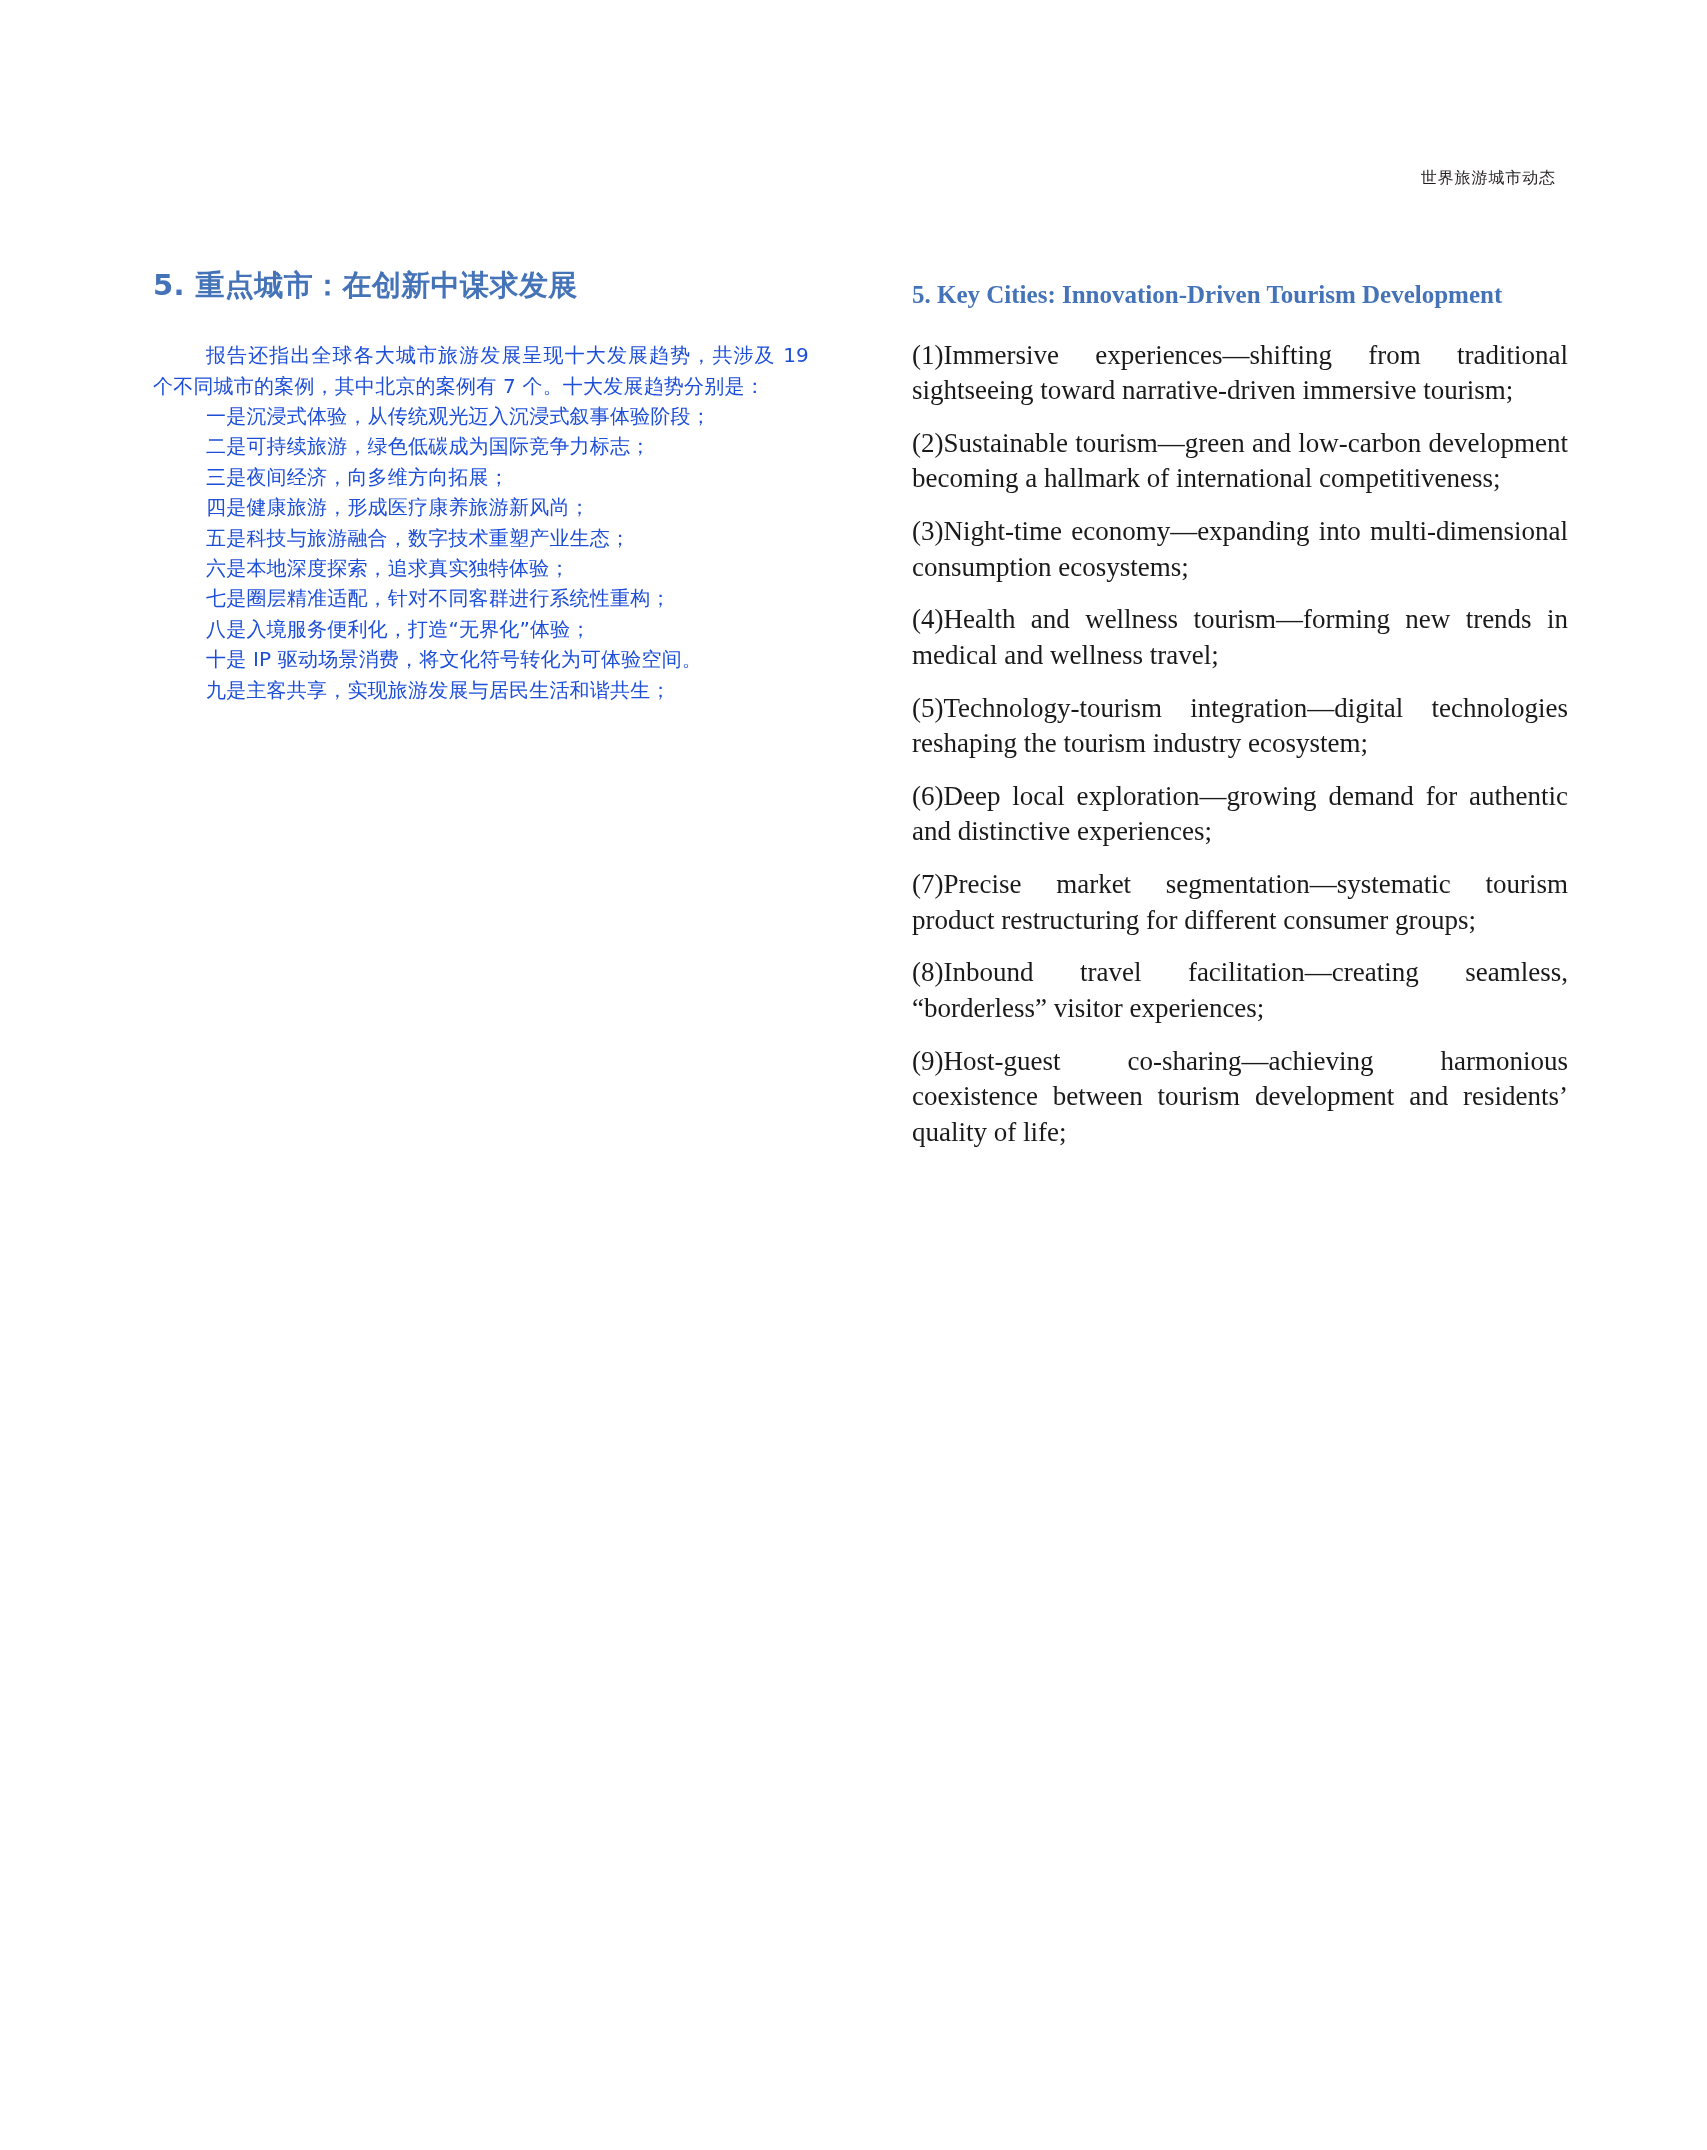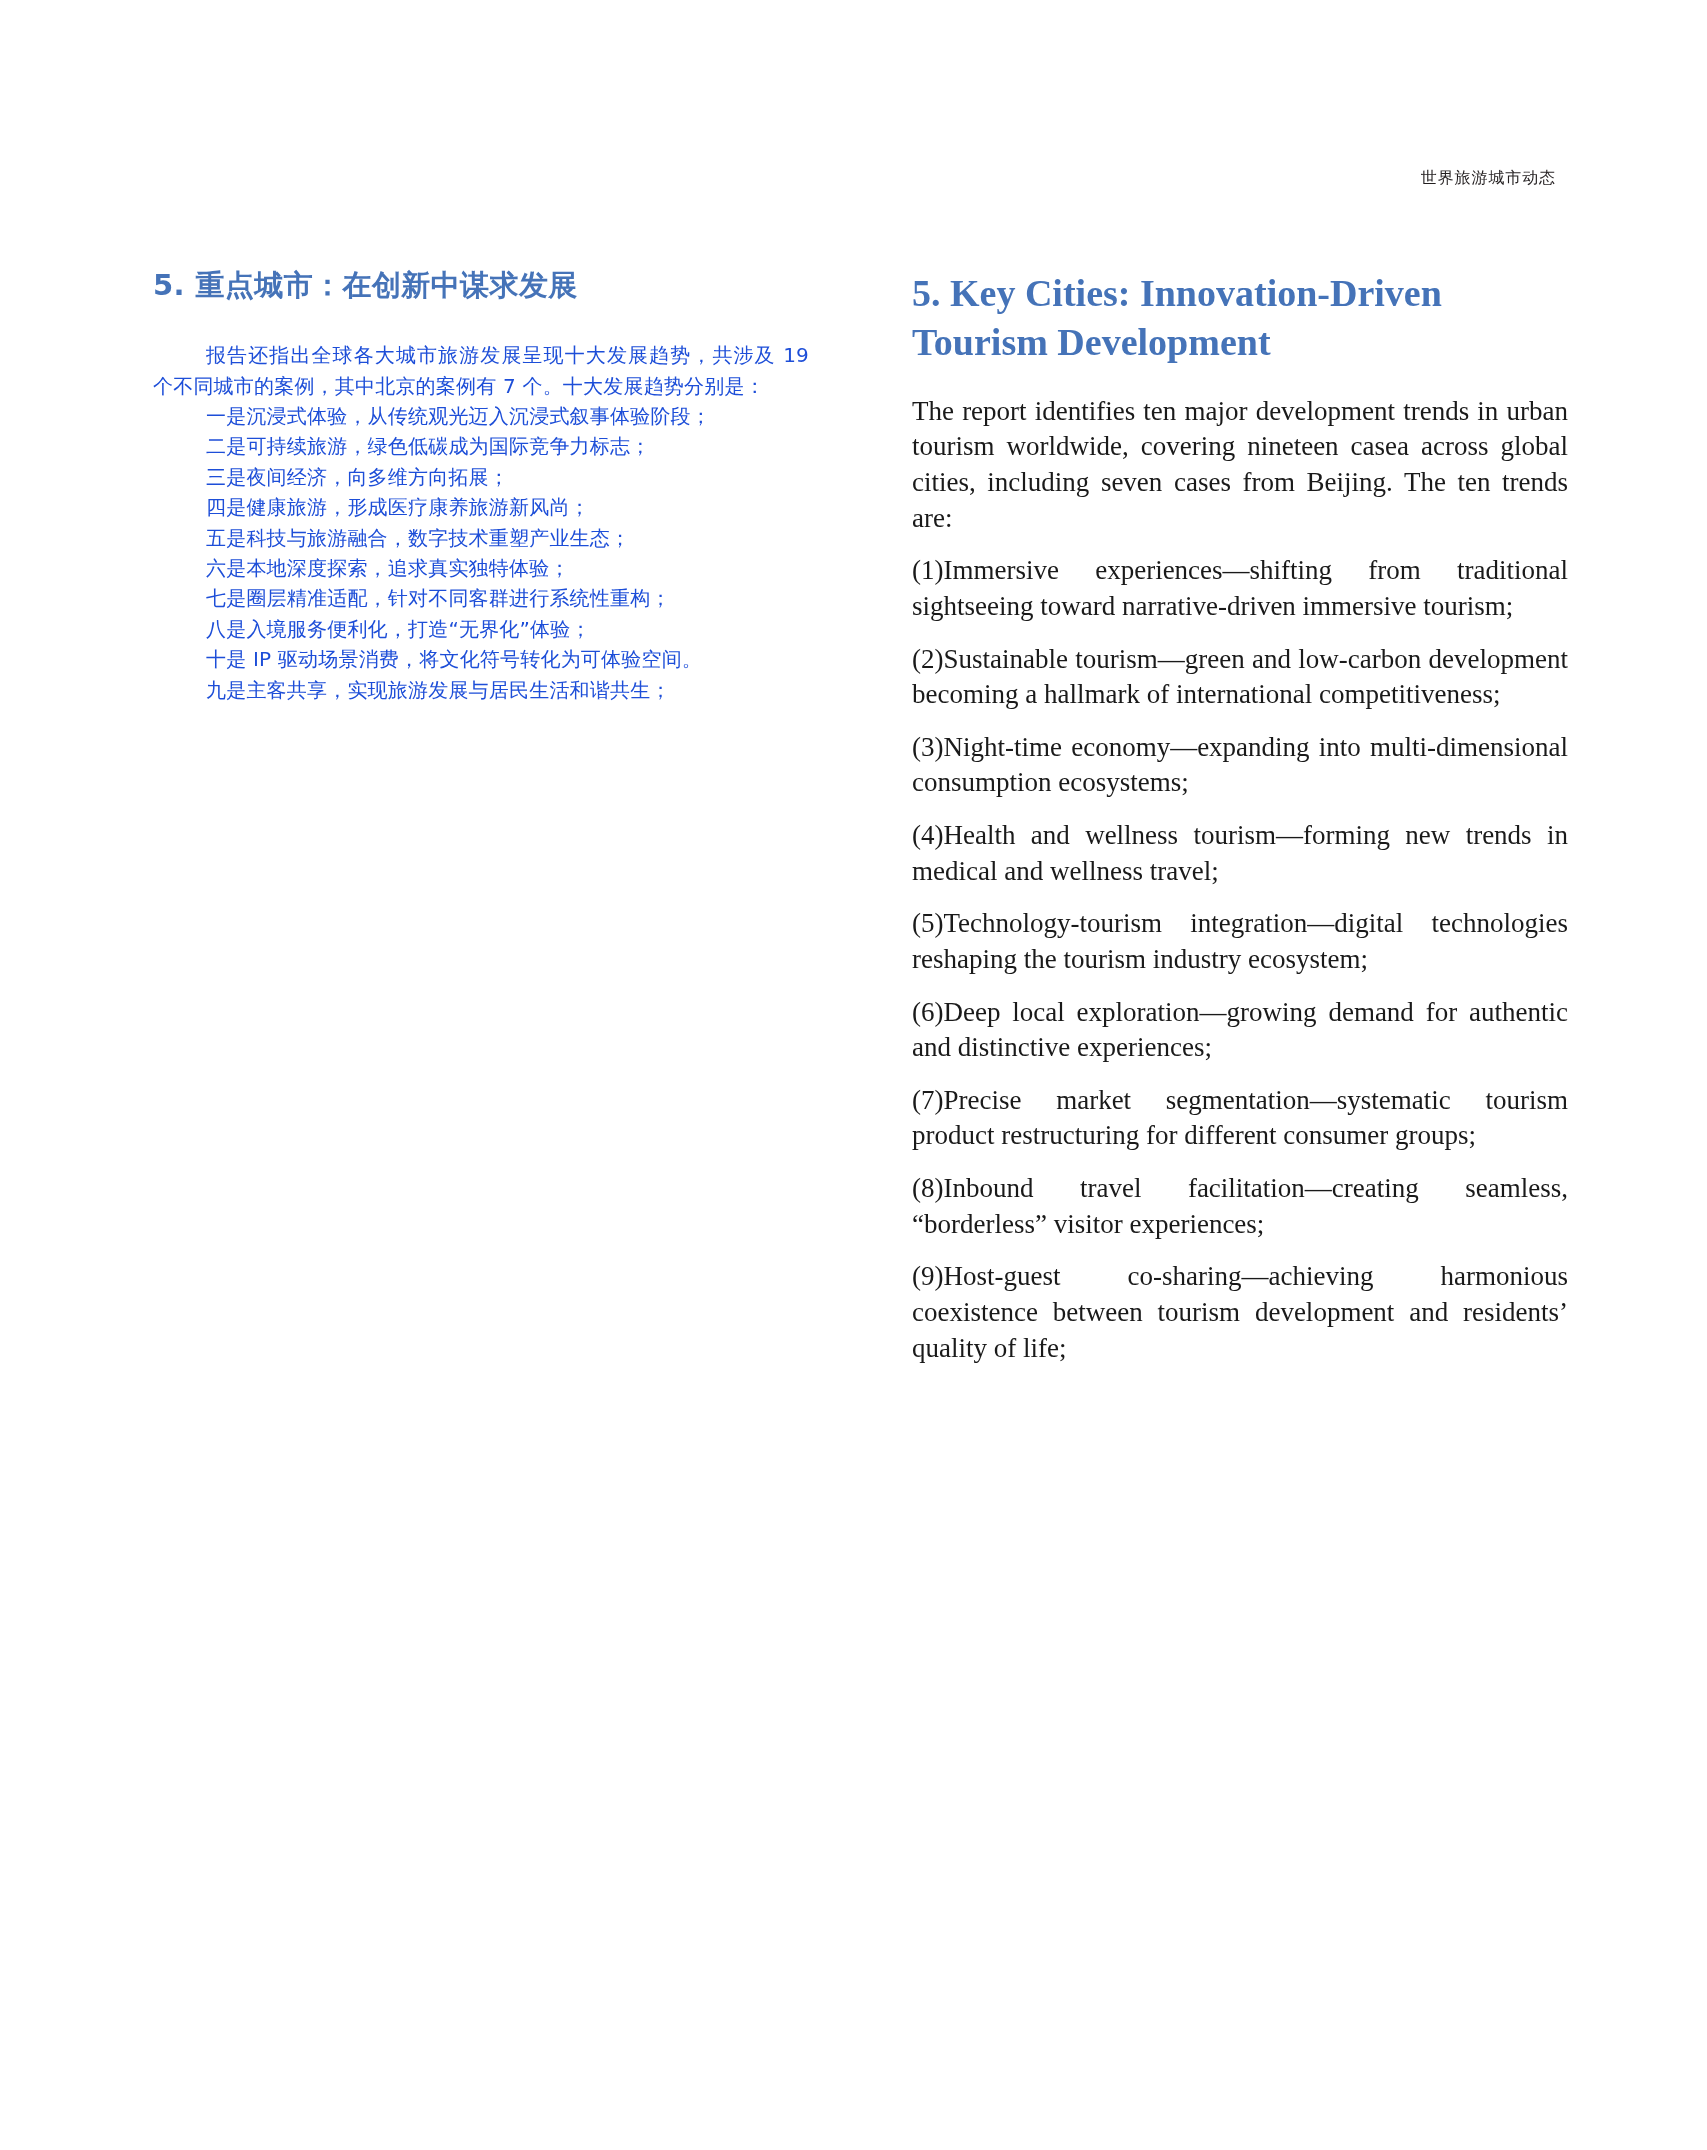--- a/index.html
+++ b/index.html
@@ -69,24 +69,24 @@
   }
   .zh-body p {
     margin: 0;
     text-indent: 53px;
   }
 
   
   .en-heading {
     font-family: "Liberation Serif", "DejaVu Serif", serif;
     font-weight: bold;
-    font-size: 38px;
+    font-size: 25px;
     line-height: 1.30;
     color: #4573b8;
-    margin: 2px 0 26px 0;
+    margin: 12px 0 26px 0;
   }
   .en-body {
     font-family: "Liberation Serif", "DejaVu Serif", serif;
     font-size: 27px;
     line-height: 1.32;
     color: #1a1a1a;
     text-align: justify;
   }
   .en-body p {
     margin: 0 0 17px 0;
@@ -117,21 +117,20 @@
         <p>八是入境服务便利化，打造“无界化”体验；</p>
         <p>十是 IP 驱动场景消费，将文化符号转化为可体验空间。</p>
         <p>九是主客共享，实现旅游发展与居民生活和谐共生；</p>
       </div>
     </div>
 
     <div class="col">
       <h2 class="en-heading">5. Key Cities: Innovation-Driven Tourism Development</h2>
 
       <div class="en-body">
-        <p>The report identifies ten major development trends in urban tourism worldwide, covering nineteen casea across global cities, including seven cases from Beijing. The ten trends are:</p>
         <p>(1)Immersive experiences—shifting from traditional sightseeing toward narrative-driven immersive tourism;</p>
         <p>(2)Sustainable tourism—green and low-carbon development becoming a hallmark of international competitiveness;</p>
         <p>(3)Night-time economy—expanding into multi-dimensional consumption ecosystems;</p>
         <p>(4)Health and wellness tourism—forming new trends in medical and wellness travel;</p>
         <p>(5)Technology-tourism integration—digital technologies reshaping the tourism industry ecosystem;</p>
         <p>(6)Deep local exploration—growing demand for authentic and distinctive experiences;</p>
         <p>(7)Precise market segmentation—systematic tourism product restructuring for different consumer groups;</p>
         <p>(8)Inbound travel facilitation—creating seamless, “borderless” visitor experiences;</p>
         <p>(9)Host-guest co-sharing—achieving harmonious coexistence between tourism development and residents’ quality of life;</p>
       </div>

